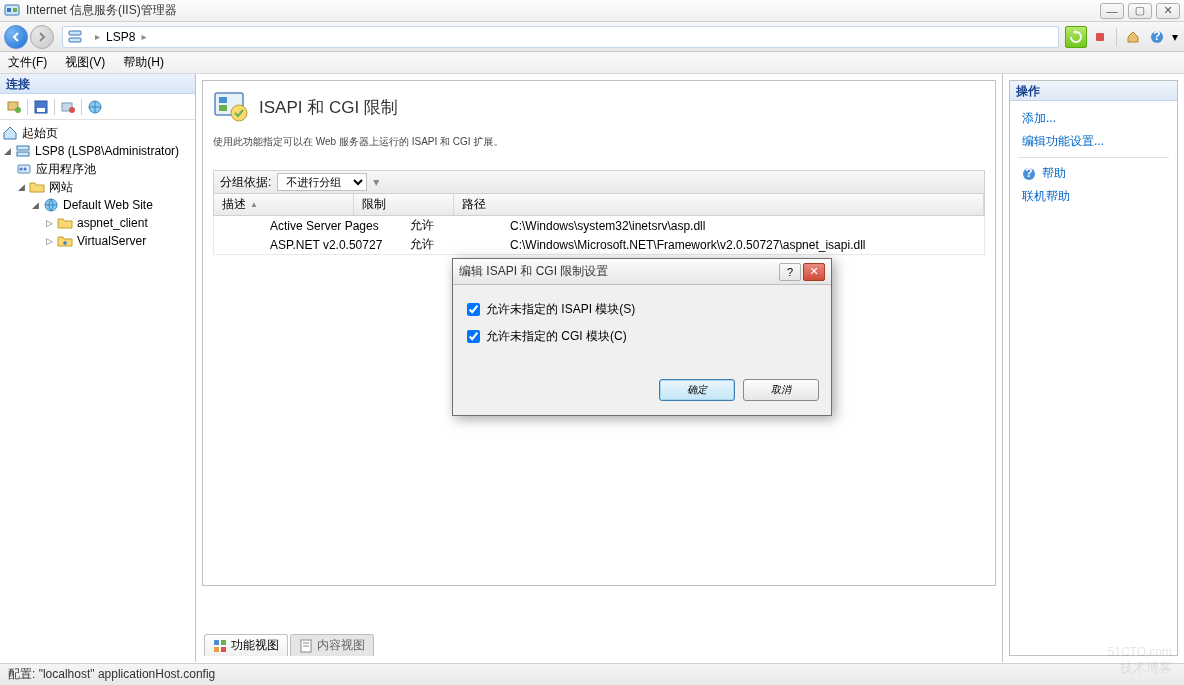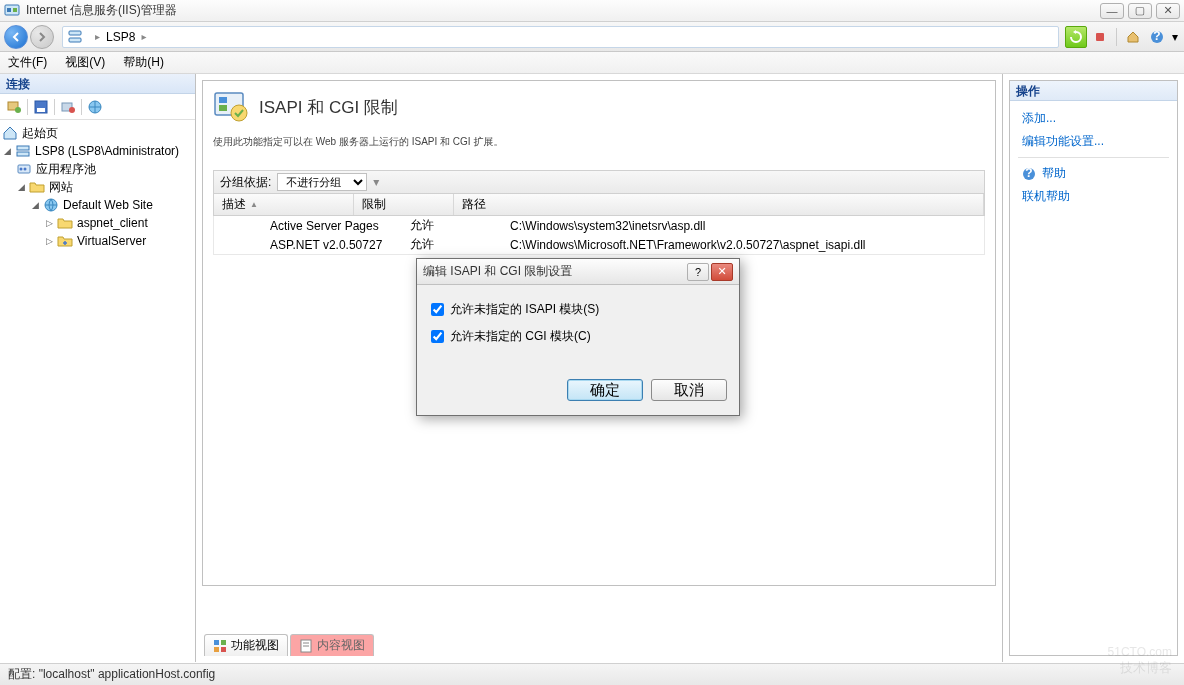--- a/index.html
+++ b/index.html
@@ -53,46 +53,46 @@
 .colhdr{ height:22px; background:linear-gradient(#fbfbfb,#eaeaea); border:1px solid #d0d0d0; border-top:none; display:flex; align-items:center; font-size:11px;}
 .colhdr div{ padding:0 8px; border-right:1px solid #d8d8d8; height:100%; display:flex; align-items:center;}
 .colhdr .sorticon{ font-size:8px; margin-left:4px; color:#888;}
 .rows{ border:1px solid #e8e8e8; border-top:none;padding-left:48px;}
 .row{ display:flex; height:19px; align-items:center; font-size:11px;}
 .row div{ padding:0 8px;}
 .c1{width:140px;} .c2{width:100px;} .c3{flex:1;}
 
 .bottomtabs{ height:24px; display:flex; align-items:flex-end; padding:0 2px; gap:2px; margin-top:12px;}
 .tab{ height:22px; border:1px solid #c0c0c0; border-bottom:none; padding:2px 8px; background:linear-gradient(#fff,#f0f0f0); display:flex; align-items:center; gap:4px; cursor:pointer; font-size:11px; border-radius:3px 3px 0 0;}
-.tab.inactive{ background:#fca5a5; color:#666;}
+.tab.inactive{ background:#e5e5e5; color:#666;}
 .tab .ticon{width:14px;height:14px;}
 
 
 .rightpanel { width: 182px; border-left: 1px solid #c0c0c0; background:#fff; padding:6px;}
 .rpanel-inner{border:1px solid #c0c0c0; height:100%;}
 .rpanel-inner .panelhdr{ background:linear-gradient(#eef4fc,#dfeaf7);}
 .actions{ padding:6px 0;}
 .actlink{ display:flex; align-items:center; padding:3px 12px; color:#0066cc; cursor:pointer; gap:6px;}
 .actlink .aicon{width:14px;height:14px;}
 .actsep{ height:1px; background:#e0e0e0; margin:4px 8px;}
 
 
 .statusbar{ position:absolute; bottom:0; left:0; right:0; height:22px; background:linear-gradient(#f5f5f5,#e8e8e8); border-top:1px solid #d0d0d0; display:flex; align-items:center; padding:0 8px; color:#333;}
 
 
-.dialog{ position:absolute; left:416px; top:258px; width:324px; background:#f0f0f0; border:1px solid #707070; box-shadow:3px 3px 12px rgba(0,0,0,0.35);}
+.dialog{ position:absolute; left:452px; top:258px; width:380px; background:#f0f0f0; border:1px solid #707070; box-shadow:3px 3px 12px rgba(0,0,0,0.35);}
 .dlg-title{ height:26px; background:linear-gradient(#fdfdfd,#e6e6e6); border-bottom:1px solid #c0c0c0; display:flex; align-items:center; padding:0 6px;}
 .dlg-title span{flex:1; color:#333;}
 .dlg-title .dbtn{ width:22px; height:18px; border:1px solid #b0b0b0; border-radius:2px; margin-left:2px; display:flex; align-items:center; justify-content:center; background:linear-gradient(#fafafa,#e6e6e6); cursor:pointer; font-size:11px;}
 .dlg-title .dbtn.close{ background:linear-gradient(#e98a7f,#d14c3a); border-color:#a83a2a; color:#fff;}
 .dlg-body{ padding:16px 14px;}
 .chk{ display:flex; align-items:center; gap:6px; margin-bottom:10px;}
 .chk input{ width:13px; height:13px;}
 .dlg-btns{ display:flex; justify-content:flex-end; gap:8px; padding:8px 12px 14px;}
-.dlg-btns button{ width:76px; height:22px; border:1px solid #8a8a8a; background:linear-gradient(#fdfdfd,#e6e6e6); cursor:pointer; font-size:15px; border-radius:3px;}
+.dlg-btns button{ width:76px; height:22px; border:1px solid #8a8a8a; background:linear-gradient(#fdfdfd,#e6e6e6); cursor:pointer; font-size:10px; border-radius:3px;font-style:italic;}
 .dlg-btns button.primary{ border:1px solid #3c7fb1; box-shadow:inset 0 0 0 1px #a8d8f0; background:linear-gradient(#eaf6fd,#c4e5f6);}
 
 .watermark{position:absolute; right:12px; bottom:11px; font-size:28px; color:rgba(140,140,140,0.22); font-family:Georgia,serif; pointer-events:none; line-height:1;}
 .watermark small{display:block; font-size:13px; text-align:right;}
 
 svg{display:block;}
 </style>
 </head>
 <body>
 

